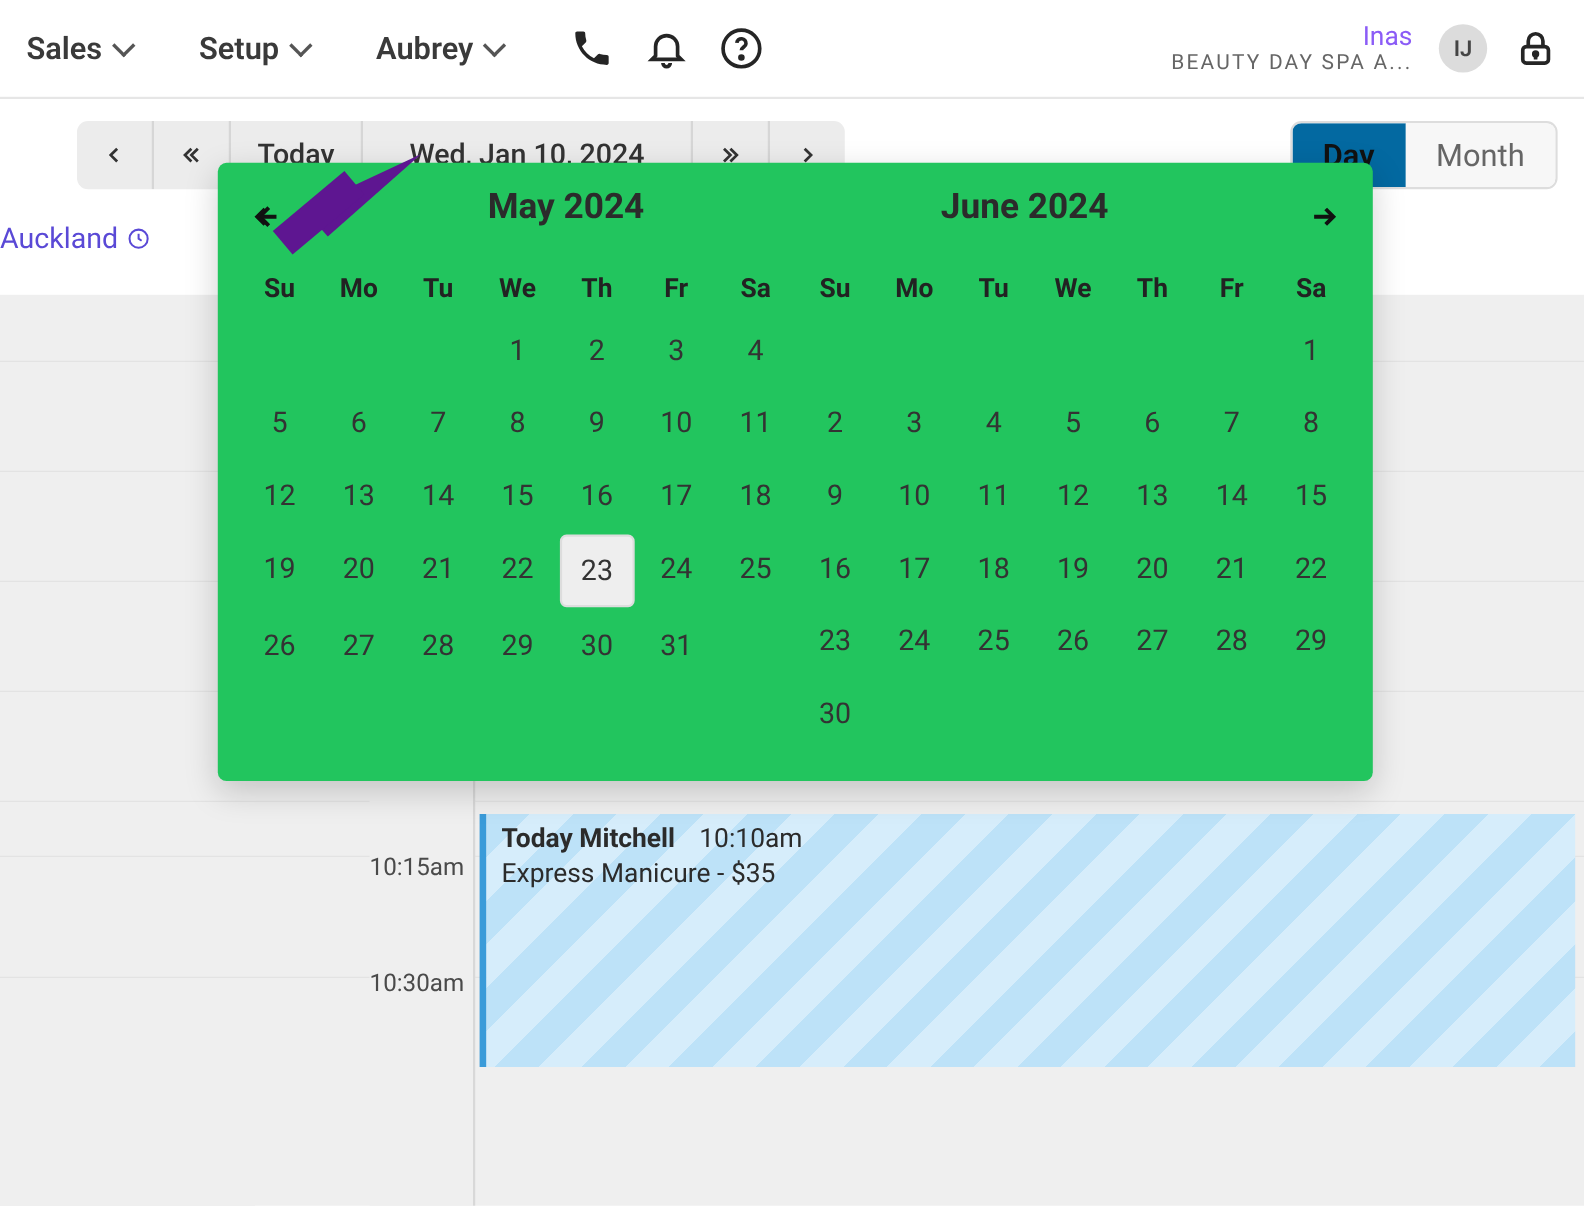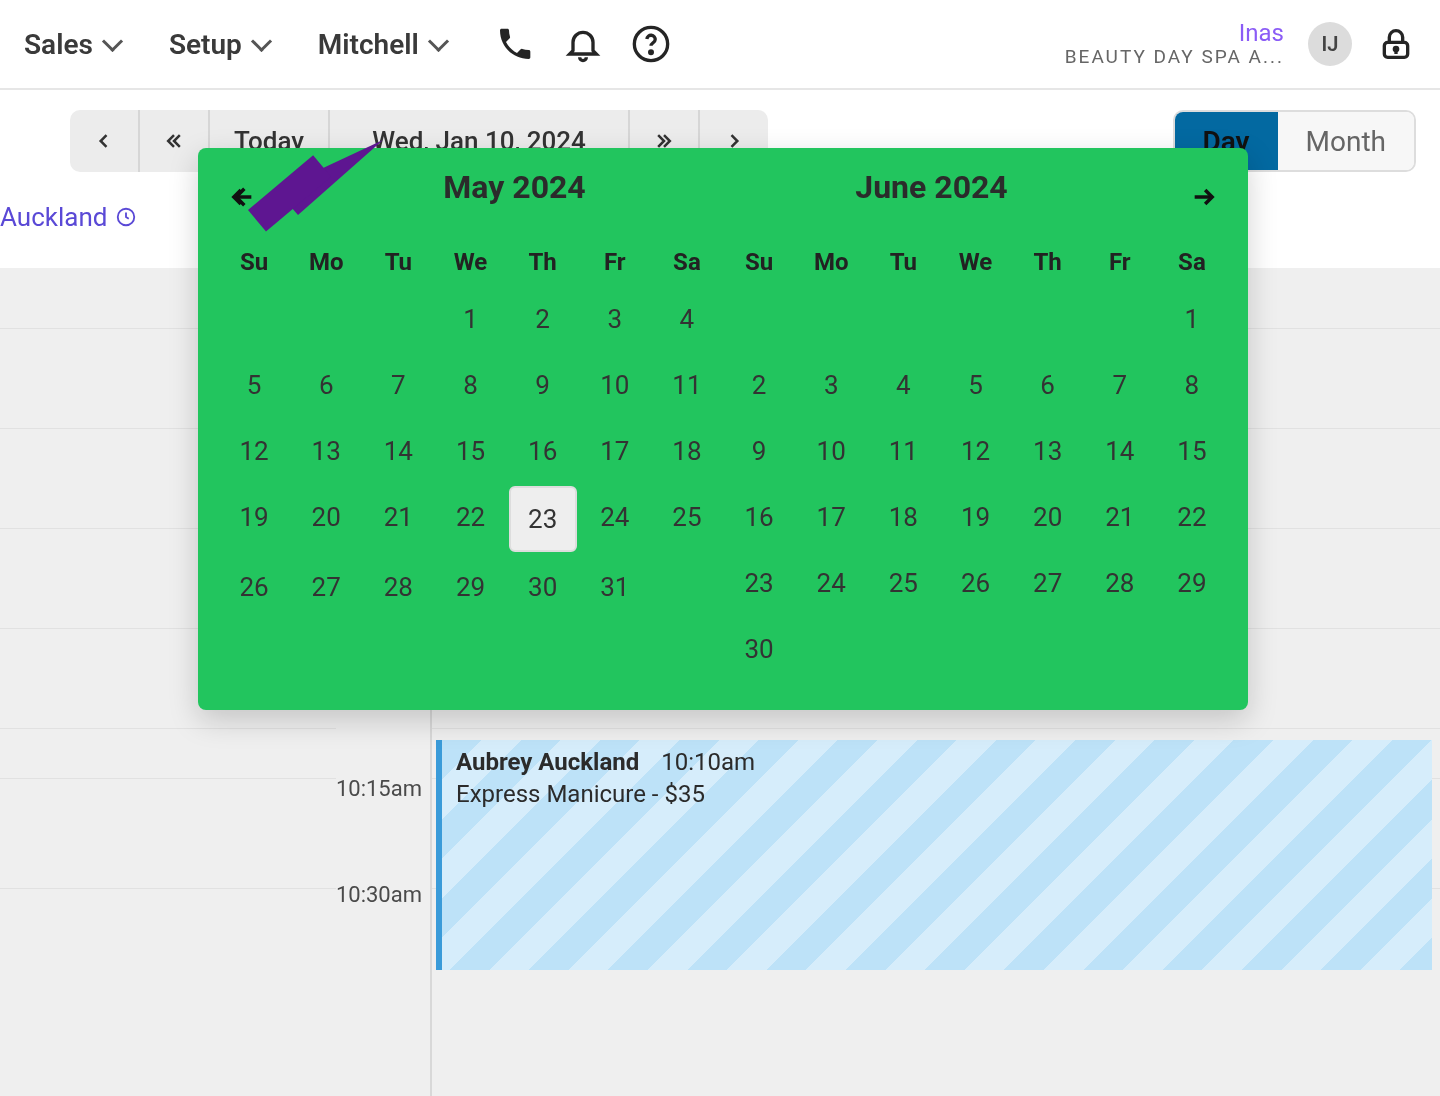--- a/index.html
+++ b/index.html
@@ -12,21 +12,21 @@
     color: #2b2b2b;
   }
 
   
   .top-nav {
     display: flex;
     align-items: center;
     height: 90px;
     border-bottom: 2px solid #e6e6e6;
     padding: 0 24px;
-    gap: 48px;
+    gap: 60px;
   }
   .nav-item {
     display: flex;
     align-items: center;
     gap: 12px;
     font-size: 28px;
     font-weight: 600;
     color: #3a3a3a;
     cursor: pointer;
   }
@@ -248,21 +248,21 @@
 <div class="top-nav">
   <div class="nav-item">
     <span>Sales</span>
     <span class="chevron-down"></span>
   </div>
   <div class="nav-item">
     <span>Setup</span>
     <span class="chevron-down"></span>
   </div>
   <div class="nav-item">
-    <span>Mitchell</span>
+    <span>Aubrey</span>
     <span class="chevron-down"></span>
   </div>
 
   <div class="nav-icons">
     <span>
       <svg class="icon-svg" viewBox="0 0 24 24" fill="#252525">
           <path d="M6.6 10.8c1.5 2.9 3.7 5.1 6.6 6.6l2.2-2.2c.3-.3.7-.4 1-.2 1.2.4 2.5.6 3.8.6.6 0 1 .4 1 1V20c0 .6-.4 1-1 1C10.6 21 3 13.4 3 3.8c0-.6.4-1 1-1h3.4c.6 0 1 .4 1 1 0 1.3.2 2.6.6 3.8.1.4 0 .8-.2 1l-2.2 2.2z"></path>
         </svg>
     </span>
     <span>
@@ -360,21 +360,21 @@
   <div class="time-col">
     <div class="time-label" style="top:508px">10:15am</div>
     <div class="time-label" style="top:614px">10:30am</div>
   </div>
 
   <div class="ghost-time" style="top:508px">10:15am</div>
   <div class="ghost-time" style="top:614px">10:30am</div>
 
   <div class="appt">
     <div class="line1">
-      <b>Aubrey Auckland</b>
+      <b>Today Mitchell</b>
       <span>10:10am</span>
     </div>
     <div class="line2">Express Manicure - $35</div>
   </div>
 </div>
 
 <div class="popover">
   <div class="pop-head">
     <div class="pop-arrow">
       <svg width="28" height="28" viewBox="0 0 24 24" fill="none" stroke="#111" stroke-width="3">

